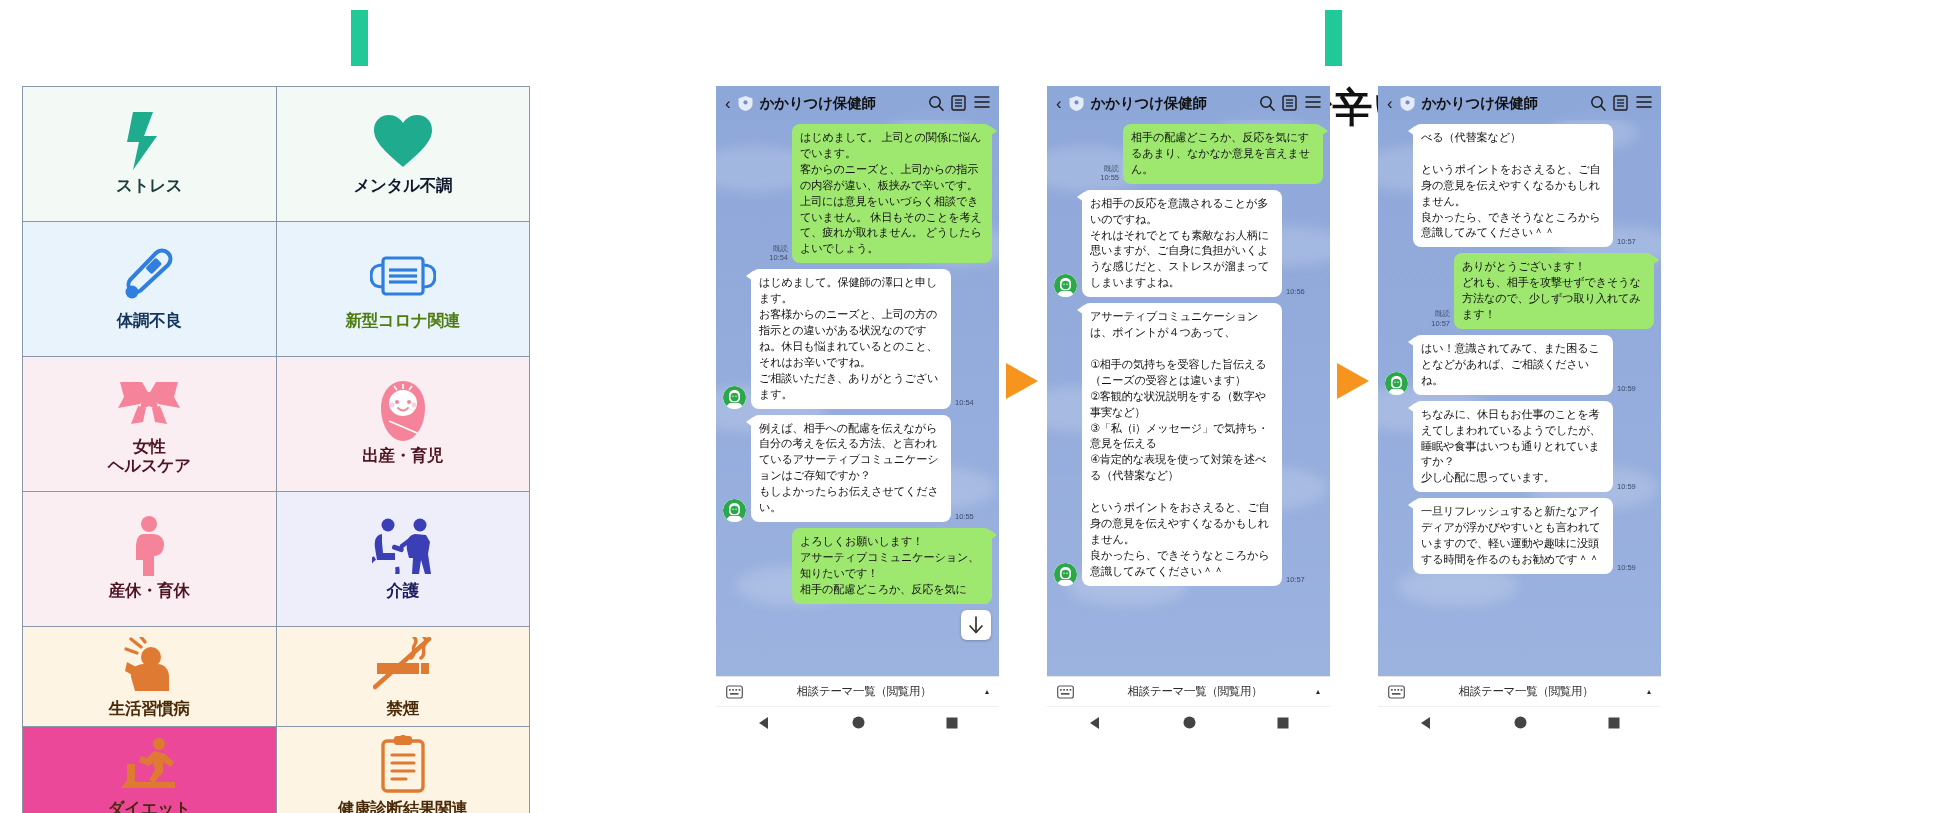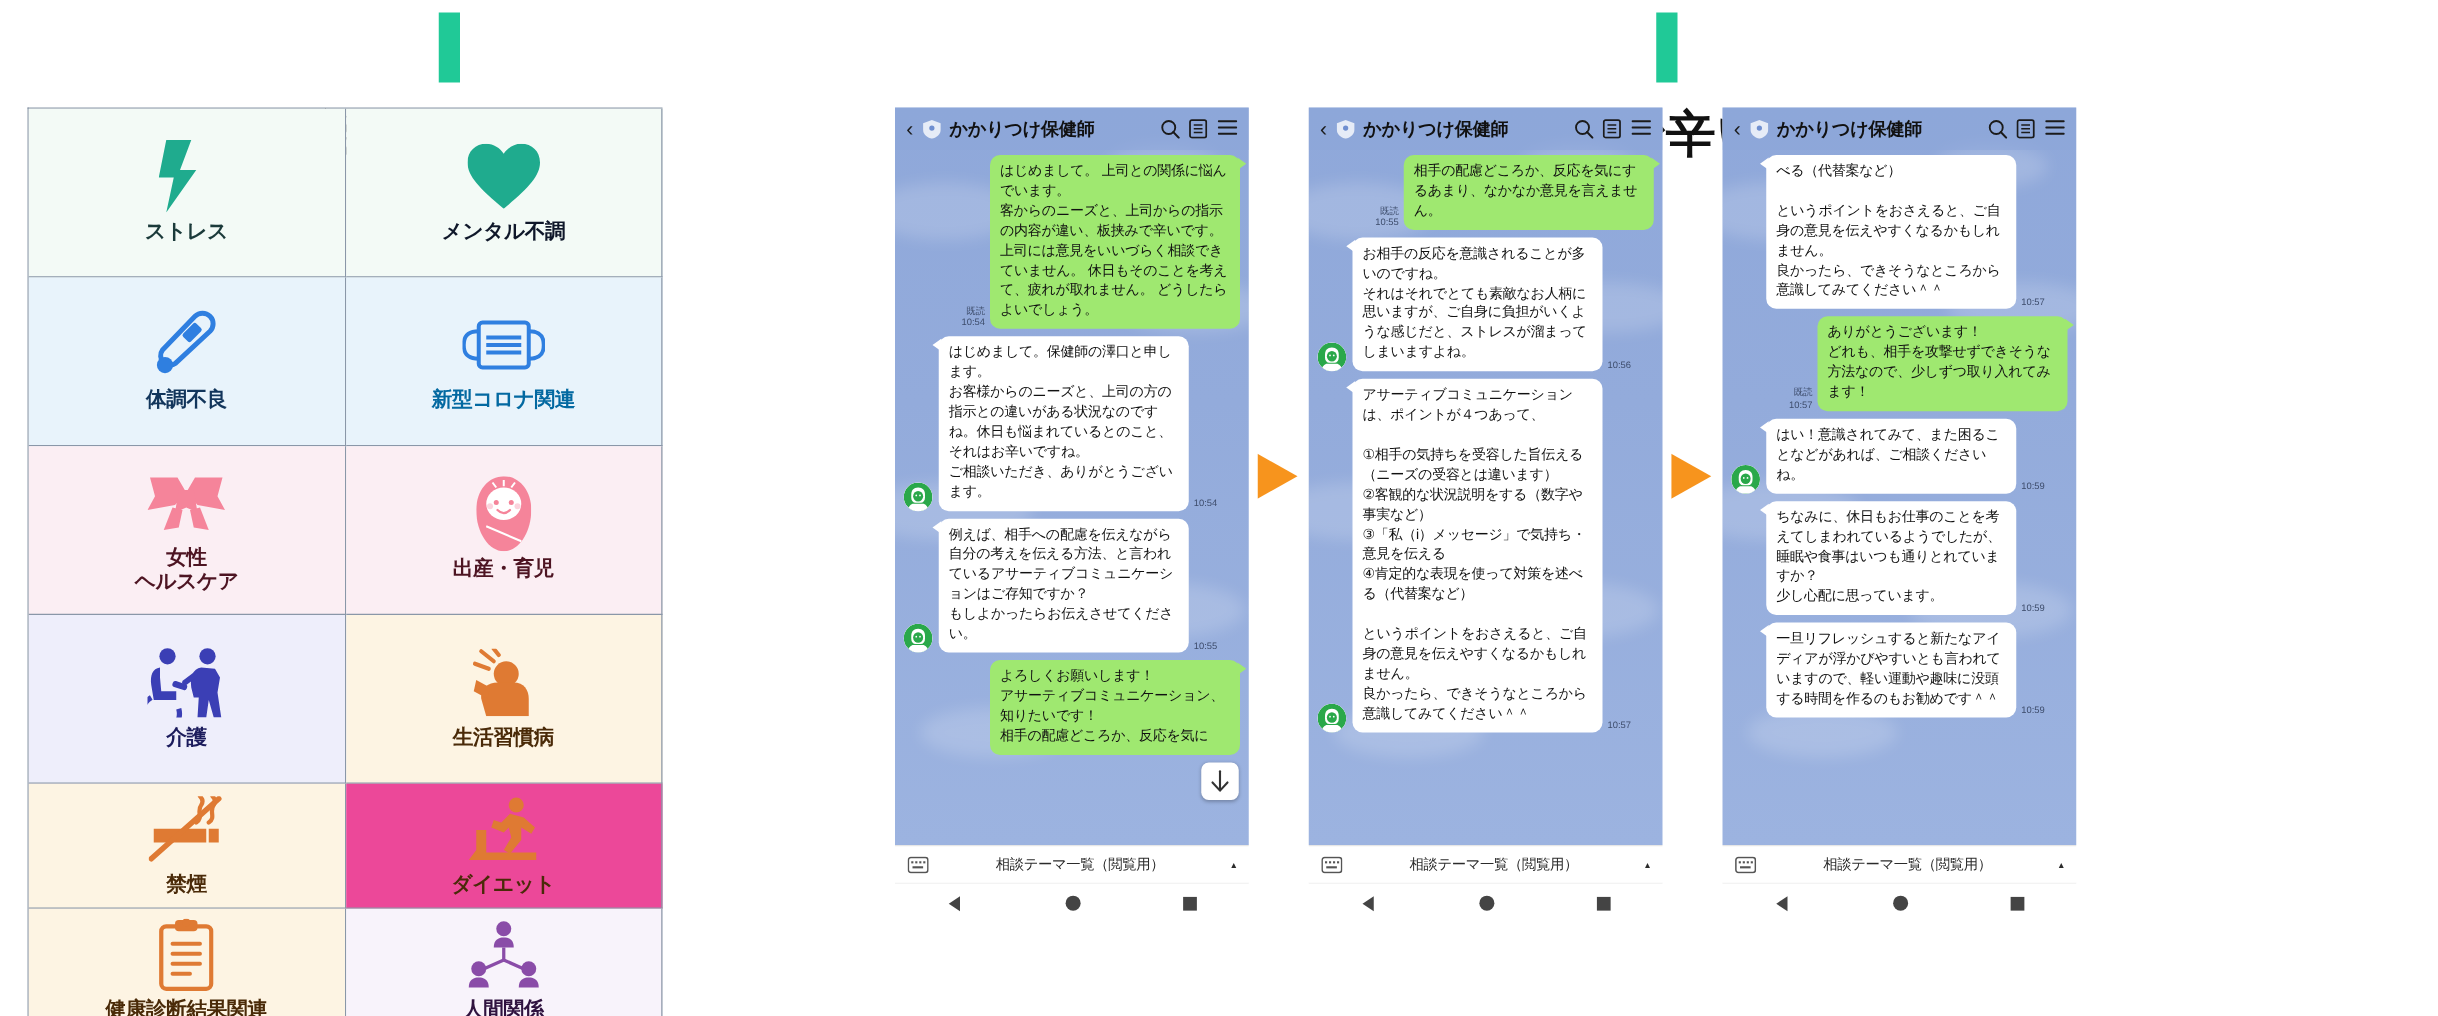--- a/index.html
+++ b/index.html
@@ -185,21 +185,21 @@
         <g fill="none" stroke="#2f7fe0" stroke-width="3.2">
           <rect x="13" y="6" width="40" height="36" rx="3"></rect>
           <path d="M13 13 C3 13 1 18 1 24 C1 30 3 35 13 35"></path>
           <path d="M53 13 C63 13 65 18 65 24 C65 30 63 35 53 35"></path>
           <line x1="19" y1="18" x2="47" y2="18"></line>
           <line x1="19" y1="24" x2="47" y2="24"></line>
           <line x1="19" y1="30" x2="47" y2="30"></line>
         </g>
       </svg>
           </div>
-          <div class="theme-label" style="color: #0369a1;">新型コロナ関連</div>
+          <div class="theme-label" style="color: #4d7c0f;">新型コロナ関連</div>
         </div>
         <div class="theme-cell" style="background: rgb(251, 238, 243);">
           <div class="theme-icon">
             <svg width="62" height="44" viewBox="0 0 62 44">
         <path d="M31 14 L24 2 L2 2 L6 17 L0 28 L22 24 Z" fill="#f5849a"></path>
         <path d="M31 14 L38 2 L60 2 L56 17 L62 28 L40 24 Z" fill="#f5849a"></path>
         <path d="M25 12 H37 L40 30 L31 26 L22 30 Z" fill="#f5849a"></path>
         <path d="M20 26 L13 44 L25 42 L28 28 Z" fill="#f5849a"></path>
         <path d="M42 26 L49 44 L37 42 L34 28 Z" fill="#f5849a"></path>
       </svg>
@@ -214,20 +214,29 @@
         <circle cx="16" cy="21" r="2" fill="#f5849a"></circle>
               <circle cx="28" cy="21" r="2" fill="#f5849a"></circle>
         <path d="M17 27 q5 5 10 0" stroke="#f5849a" stroke-width="1.8" fill="none" stroke-linecap="round"></path>
         <circle cx="11" cy="24" r="2.4" fill="#fbd3dd"></circle>
               <circle cx="33" cy="24" r="2.4" fill="#fbd3dd"></circle>
         <path d="M22 8 v-5 M16 9 l-3 -4 M28 9 l3 -4" stroke="#ffffff" stroke-width="1.6" fill="none"></path>
         <path d="M8 40 L36 52" stroke="#ffffff" stroke-width="1.6" fill="none"></path>
       </svg>
           </div>
           <div class="theme-label" style="color: rgb(77, 20, 34);">出産・育児</div>
+        </div>
+        <div class="theme-cell" style="background: rgb(251, 238, 243);">
+          <div class="theme-icon">
+            <svg width="34" height="60" viewBox="0 0 34 60">
+        <circle cx="17" cy="8" r="8" fill="#f5849a"></circle>
+        <path d="M12 18 C6 18 4 24 4 32 L4 44 L11 44 L11 60 L22 60 L22 44 L22 40 C30 40 32 33 32 28 C32 22 27 18 21 18 Z" fill="#f5849a"></path>
+      </svg>
+          </div>
+          <div class="theme-label" style="color: rgb(77, 20, 34);">産休・育休</div>
         </div>
         <div class="theme-cell" style="background: rgb(238, 238, 251);">
           <div class="theme-icon">
             <svg width="62" height="56" viewBox="0 0 62 56">
         <circle cx="16" cy="7" r="6.5" fill="#3b3fb5"></circle>
         <path d="M10 16 C4 17 2 22 3 30 L5 42 L23 42 L23 35 L11 35 L10 24 Z" fill="#3b3fb5"></path>
         <path d="M3 40 a15 15 0 1 0 22 9" fill="none" stroke="#3b3fb5" stroke-width="4.2"></path>
         <rect x="20" y="28" width="12" height="5" rx="2" fill="#3b3fb5" transform="rotate(18 26 30)"></rect>
         <circle cx="48" cy="7" r="6.5" fill="#3b3fb5"></circle>
         <path d="M43 16 C36 17 34 24 35 32 L37 40 L41 40 L40 56 L47 56 L49 42 L53 56 L59 56 L56 36 L58 24 L54 17 Z" fill="#3b3fb5"></path>

